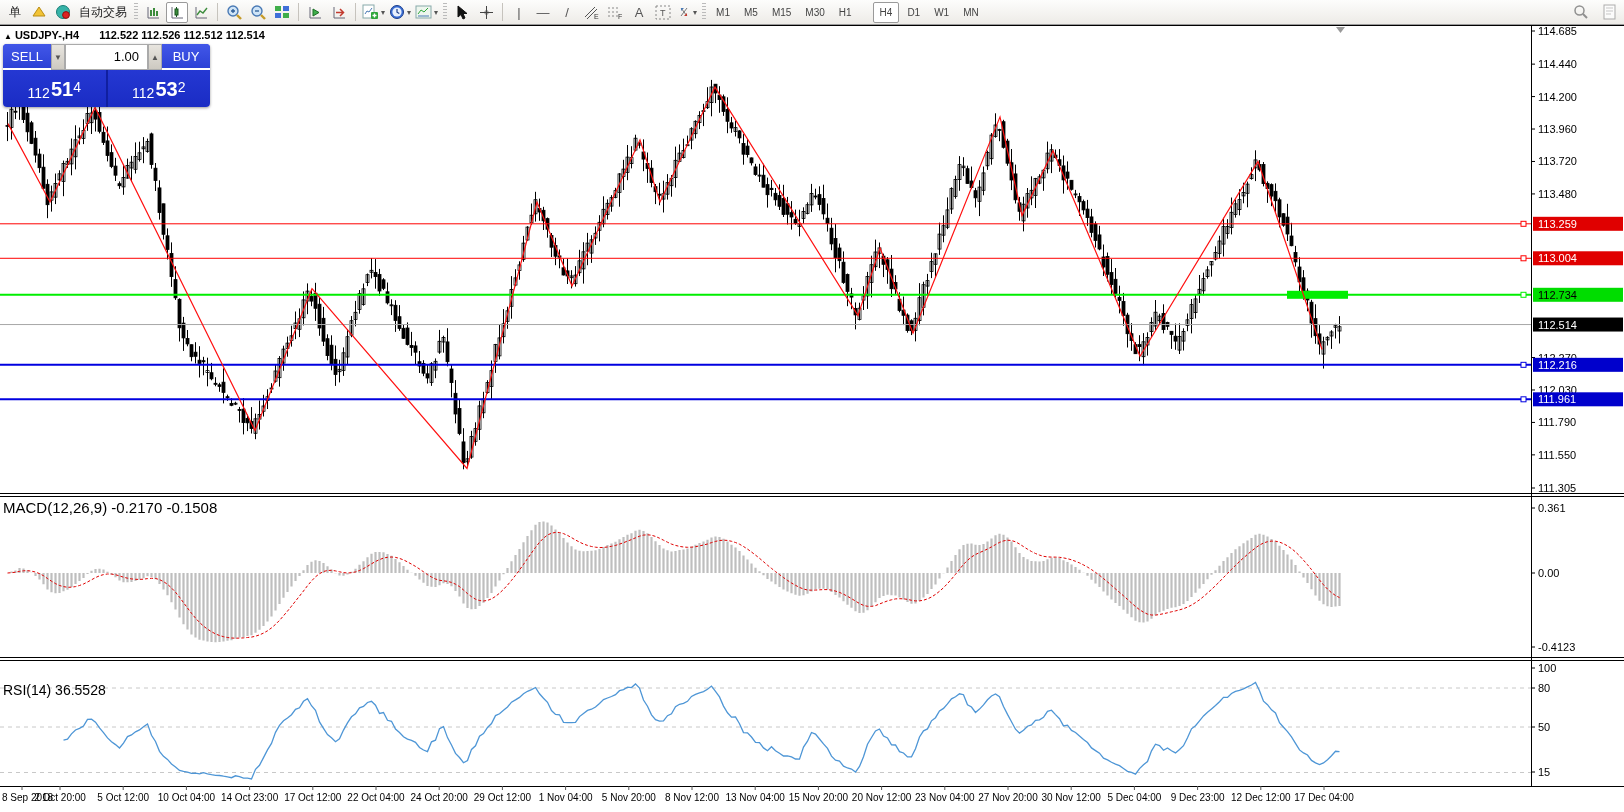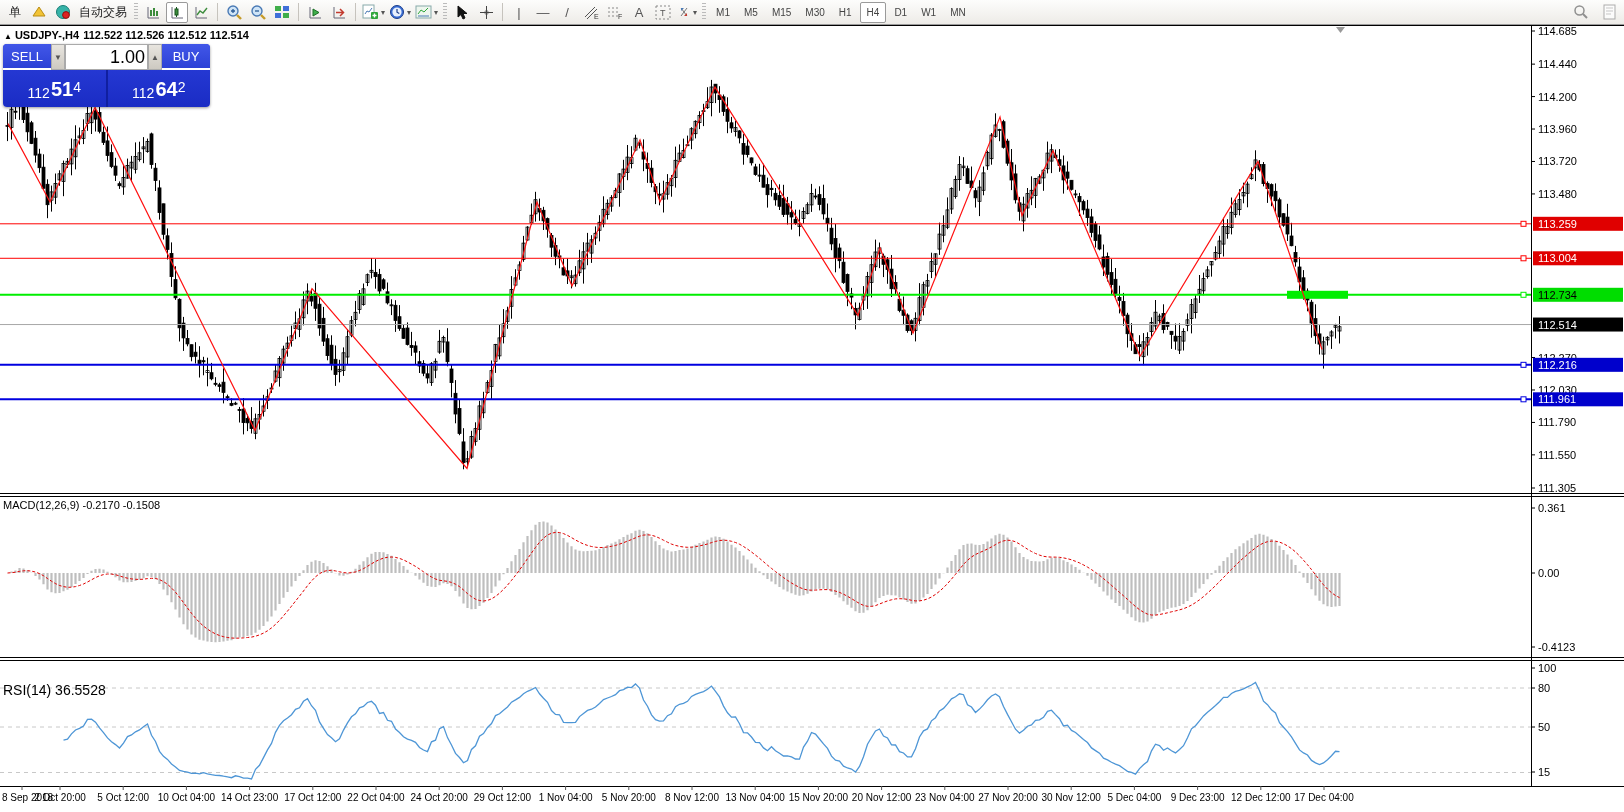--- a/index.html
+++ b/index.html
@@ -12,54 +12,54 @@
     background:linear-gradient(#fdfdfc,#edebe7); border-bottom:1px solid #9a9a9a;
     display:flex; align-items:center; padding:0 4px; gap:2px; z-index:30; }
   .tbtn { height:21px; min-width:22px; display:flex; align-items:center; justify-content:center;
     border:1px solid transparent; border-radius:2px; font-size:11px; color:#333; cursor:default; }
   .tbtn.pressed { background:#fff; border:1px solid #9a9a9a; }
   .sep { width:1px; height:18px; background:#c6c3bd; margin:0 3px; }
   .grip { width:4px; height:18px; margin:0 2px;
     background:repeating-linear-gradient(#bbb 0 1px, transparent 1px 3px); }
   .cn { font-size:12px; color:#222; padding:0 3px; white-space:nowrap; }
   .tf { font-size:10px; color:#444; padding:0 6px; height:21px; display:flex; align-items:center; }
-  .tf.active { background:#fff; border:1px solid #9a9a9a; border-radius:2px; }
+  .tf.active { background:#fff; border:1px solid #9a9a9a; border-radius:2px;margin-left:13px; }
   .caret { font-size:8px; color:#555; margin-left:2px; }
   .glyph { font-size:13px; color:#555; }
   #toolbar svg { display:block; }
   #tb-right { margin-left:auto; display:flex; align-items:center; gap:6px; opacity:.8; }
 
   
   .overlay { position:absolute; z-index:20; }
   #chart-title { left:4px; top:29px; font-size:11px; font-weight:bold; color:#000; z-index:10; }
   #chart-title .tri { font-size:8px; margin-right:3px; }
-  #chart-title .ohlc { font-weight:bold; margin-left:4px; }
+  #chart-title .ohlc { font-weight:bold; margin-left:20px; }
 
   #trade-panel { left:3px; top:44px; width:207px; height:63px; border-radius:4px;
     background:linear-gradient(#2c40dd,#1a2cc4); box-shadow:0 1px 3px rgba(0,0,0,.4);
     display:flex; flex-direction:column; overflow:hidden; z-index:25; }
   #tp-row1 { display:flex; height:26px; align-items:stretch; }
   .tp-btn { width:48px; color:#fff; font-size:13px; display:flex; align-items:center;
     justify-content:center; background:linear-gradient(#4257e8,#2c41d6);
     border-bottom:2px solid #fff; cursor:pointer; }
   .tp-spin { width:14px; background:linear-gradient(#e8e5df,#cdc9c1); color:#555;
     font-size:8px; display:flex; align-items:center; justify-content:center; border:1px solid #aaa; }
-  #tp-vol { flex:1; background:#fff; border:1px solid #aaa; font-size:18px; color:#000;
-    text-align:right; padding-right:2px; line-height:24px; }
+  #tp-vol { flex:1; background:#fff; border:1px solid #aaa; font-size:13px; color:#000;
+    text-align:right; padding-right:8px; line-height:24px; }
   #tp-row2 { flex:1; display:flex; color:#fff; }
   .tp-price { flex:1; display:flex; align-items:flex-end; justify-content:center;
     padding-bottom:3px; cursor:pointer; }
   .tp-price:first-child { border-right:2px solid #101fa0; }
   .p-big { font-size:14px; line-height:22px; margin-right:1px; }
   .p-main { font-size:20px; font-weight:bold; line-height:30px; }
   .p-sup { font-size:14px; line-height:34px; align-self:flex-start; }
 
   #annotation { left:1056px; top:300px; font-size:27px; font-weight:bold; color:#00FF00;
     white-space:nowrap; z-index:15; }
-  #macd-label { left:3px; top:499px; font-size:11px; color:#000; z-index:15; }
+  #macd-label { left:3px; top:499px; font-size:15px; color:#000; z-index:15; }
   #rsi-label  { left:3px; top:682px; font-size:14px; color:#000; z-index:15; }
 
   #chart-svg { position:absolute; left:0; top:0; z-index:5; }
 </style>
 </head>
 <body>
 
 <div id="app">
 
   <div id="toolbar">
@@ -716,21 +716,21 @@
       <div class="tp-btn">BUY</div>
     </div>
     <div id="tp-row2">
       <div class="tp-price">
         <span class="p-big">112</span>
         <span class="p-main">51</span>
         <span class="p-sup">4</span>
       </div>
       <div class="tp-price">
         <span class="p-big">112</span>
-        <span class="p-main">64</span>
+        <span class="p-main">53</span>
         <span class="p-sup">2</span>
       </div>
     </div>
   </div>
 
   <div id="macd-label" class="overlay">MACD(12,26,9) -0.2170 -0.1508</div>
   <div id="rsi-label" class="overlay">RSI(14) 36.5528</div>
 </div>
 
 </body></html>

